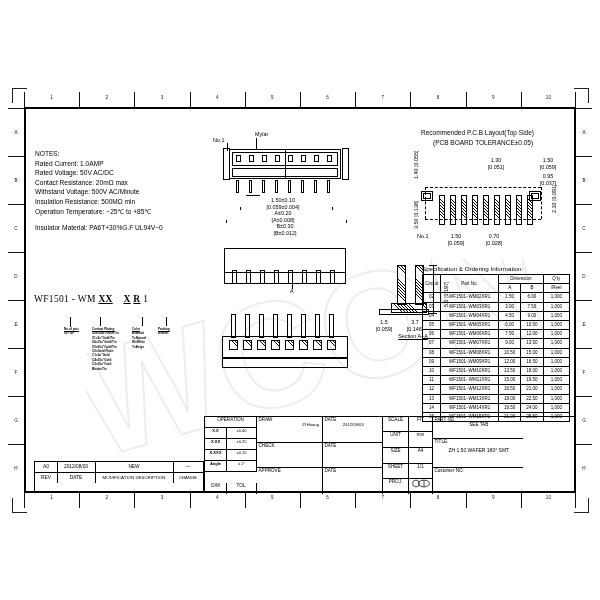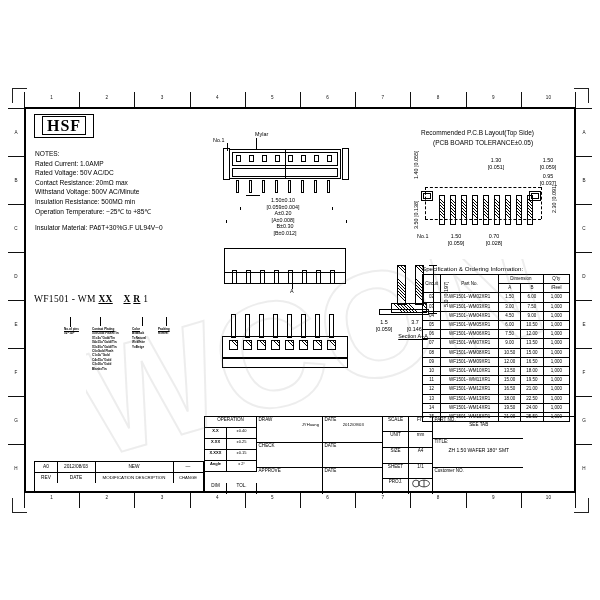--- a/index.html
+++ b/index.html
@@ -276,23 +276,20 @@
       </div>
       <div class="tick" style="top: 288px;"></div>
       <div class="cell" style="top: 336px; height: 48px;">
         <span>H</span>
       </div>
       <div class="tick" style="top: 336px;"></div>
     </div>
 
   <div id="frame">
 
-    <div id="hsf">
-      <div id="hsf-inner">HSF</div>
-    </div>
 
     <div id="notes">
       <div class="hdr">NOTES:</div>
       <div id="notes-lines">
           <div>Rated  Current: 1.0AMP</div>
           <div>Rated  Voltage: 50V  AC/DC</div>
           <div>Contact  Resistance: 20mΩ   max</div>
           <div>Withstand  Voltage: 500V  AC/Minute</div>
           <div>Insulation  Resistance: 500MΩ min</div>
           <div>Operation  Temperature: −25℃  to  +85℃</div>

